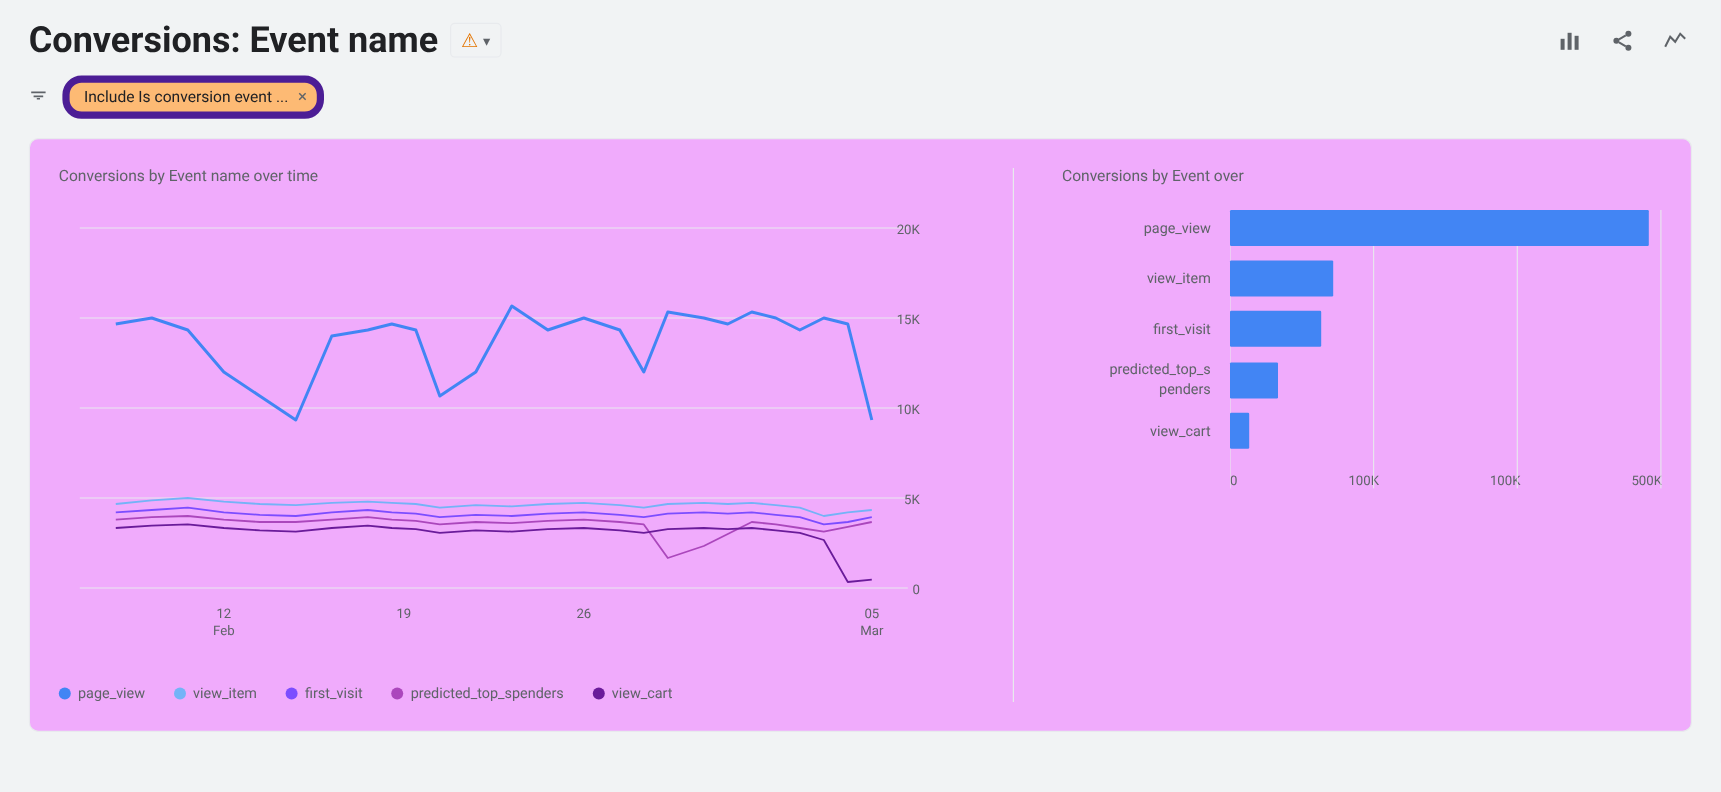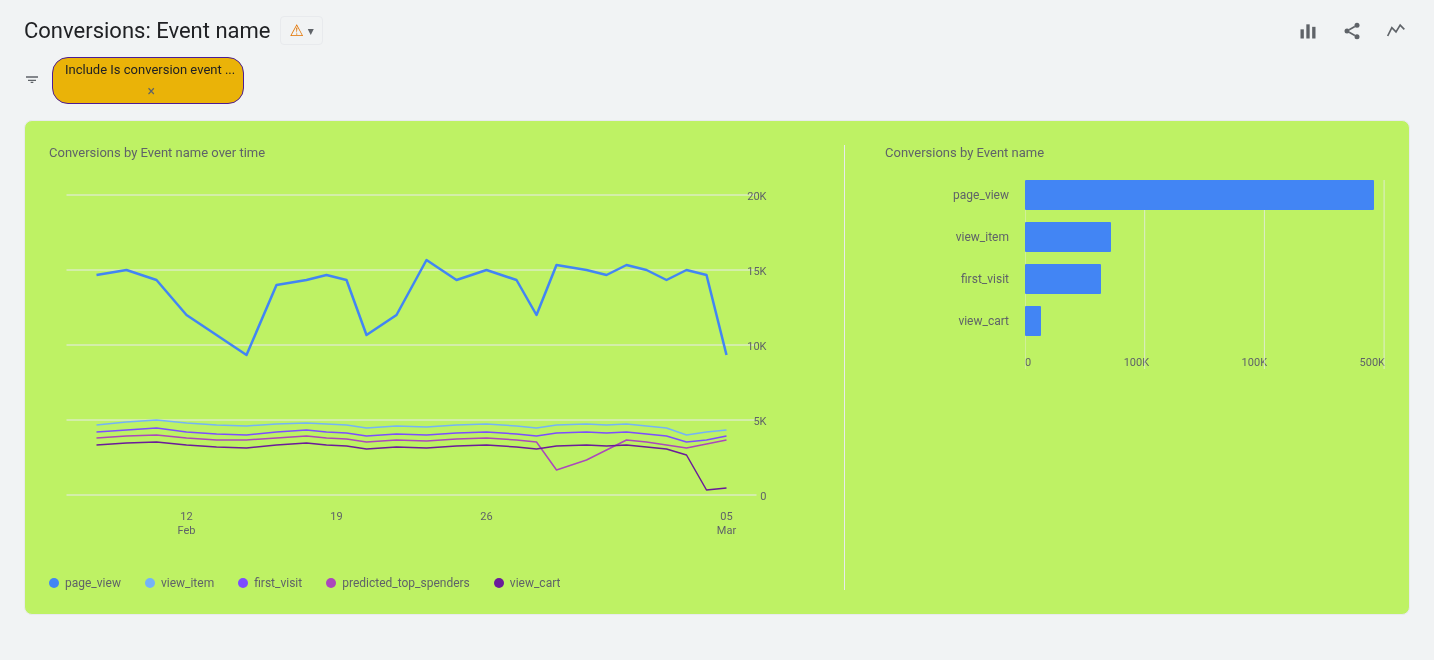--- a/index.html
+++ b/index.html
@@ -2,33 +2,33 @@
 <html><head>
   <meta charset="utf-8">
   <style>
     * { box-sizing: border-box; margin: 0; padding: 0; }
     body { font-family: 'Google Sans', Roboto, Arial, sans-serif; background: #f1f3f4; color: #202124; font-size: 13px; }
 
     .page-container { padding: 16px 24px; background: #f1f3f4; min-height: 660px; }
 
     .header { display: flex; align-items: center; justify-content: space-between; margin-bottom: 12px; }
     .header-left { display: flex; align-items: center; gap: 10px; }
-    .page-title { font-size: 22px; font-weight: 400; color: #202124; }
+    .page-title { font-size: 30px; font-weight: 700; color: #202124; }
     .warning-badge { display: inline-flex; align-items: center; gap: 4px; border: 1px solid #e8eaed; border-radius: 4px; padding: 4px 8px; cursor: pointer; font-size: 13px; color: #5f6368; }
     .warning-icon { color: #e37400; font-size: 16px; }
     .dropdown-arrow { font-size: 12px; color: #5f6368; }
     .header-actions { display: flex; align-items: center; gap: 16px; }
     .header-icon-btn { width: 28px; height: 28px; display: flex; align-items: center; justify-content: center; cursor: pointer; color: #5f6368; font-size: 18px; border-radius: 50%; }
 
     .filter-bar { display: flex; align-items: center; gap: 8px; margin-bottom: 16px; }
     .filter-icon { color: #5f6368; font-size: 16px; margin-right: 4px; }
-    .filter-chip { display: inline-flex; align-items: center; gap: 6px; border: 1px solid #4c1d95; border-radius: 16px; padding: 4px 8px 4px 12px; background: #eab308; font-size: 13px; color: #202124; cursor: pointer; flex-direction: column; }
+    .filter-chip { display: inline-flex; align-items: center; gap: 6px; border: 6px solid #4c1d95; border-radius: 16px; padding: 4px 8px 4px 12px; background: #fdba74; font-size: 13px; color: #202124; cursor: pointer; }
     .filter-chip-close { color: #5f6368; cursor: pointer; font-size: 14px; margin-left: 2px; }
 
-    .card { background: #bef264; border-radius: 8px; border: 1px solid #e8eaed; padding: 24px; margin-bottom: 16px; }
+    .card { background: #f0abfc; border-radius: 8px; border: 1px solid #e8eaed; padding: 24px; margin-bottom: 16px; }
 
     .charts-row { display: flex; gap: 0; }
     .left-chart { flex: 1; padding-right: 40px; border-right: 1px solid #e8eaed; }
     .right-chart { flex: 0 0 540px; padding-left: 40px; }
 
     .chart-title { font-size: 13px; color: #5f6368; margin-bottom: 20px; }
 
     
     .line-chart-area { position: relative; height: 380px; text-decoration: underline; }
     .line-chart-svg { width: 100%; height: 100%; }
@@ -156,21 +156,21 @@
             <span>predicted_top_spenders</span>
           </div>
           <div class="legend-item">
             <div class="legend-dot" style="background:#6a1b9a"></div>
             <span>view_cart</span>
           </div>
         </div>
       </div>
 
       <div class="right-chart">
-        <div class="chart-title">Conversions by Event name</div>
+        <div class="chart-title">Conversions by Event over</div>
 
         <div class="bar-chart-wrapper">
 
           <svg style="position:absolute;top:0;left:140px;right:0;width:calc(100% - 140px);height:100%;pointer-events:none;z-index:0" viewBox="0 0 400 300" preserveAspectRatio="none">
             <line x1="0" y1="0" x2="0" y2="300" stroke="#e8eaed" stroke-width="1"></line>
             <line x1="133" y1="0" x2="133" y2="300" stroke="#e8eaed" stroke-width="1"></line>
             <line x1="266" y1="0" x2="266" y2="300" stroke="#e8eaed" stroke-width="1"></line>
             <line x1="399" y1="0" x2="399" y2="300" stroke="#e8eaed" stroke-width="1"></line>
           </svg>
 
@@ -190,20 +190,26 @@
               </div>
             </div>
 
             <div class="bar-row">
               <div class="bar-label">first_visit</div>
               <div class="bar-track">
                 <div class="bar-fill" style="width:21%"></div>
               </div>
             </div>
 
+            <div class="bar-row">
+              <div class="bar-label" style="line-height:1.3">predicted_top_s<br>penders</div>
+              <div class="bar-track">
+                <div class="bar-fill" style="width:11%"></div>
+              </div>
+            </div>
 
             <div class="bar-row">
               <div class="bar-label">view_cart</div>
               <div class="bar-track">
                 <div class="bar-fill" style="width:4.5%"></div>
               </div>
             </div>
 
           </div>
 

